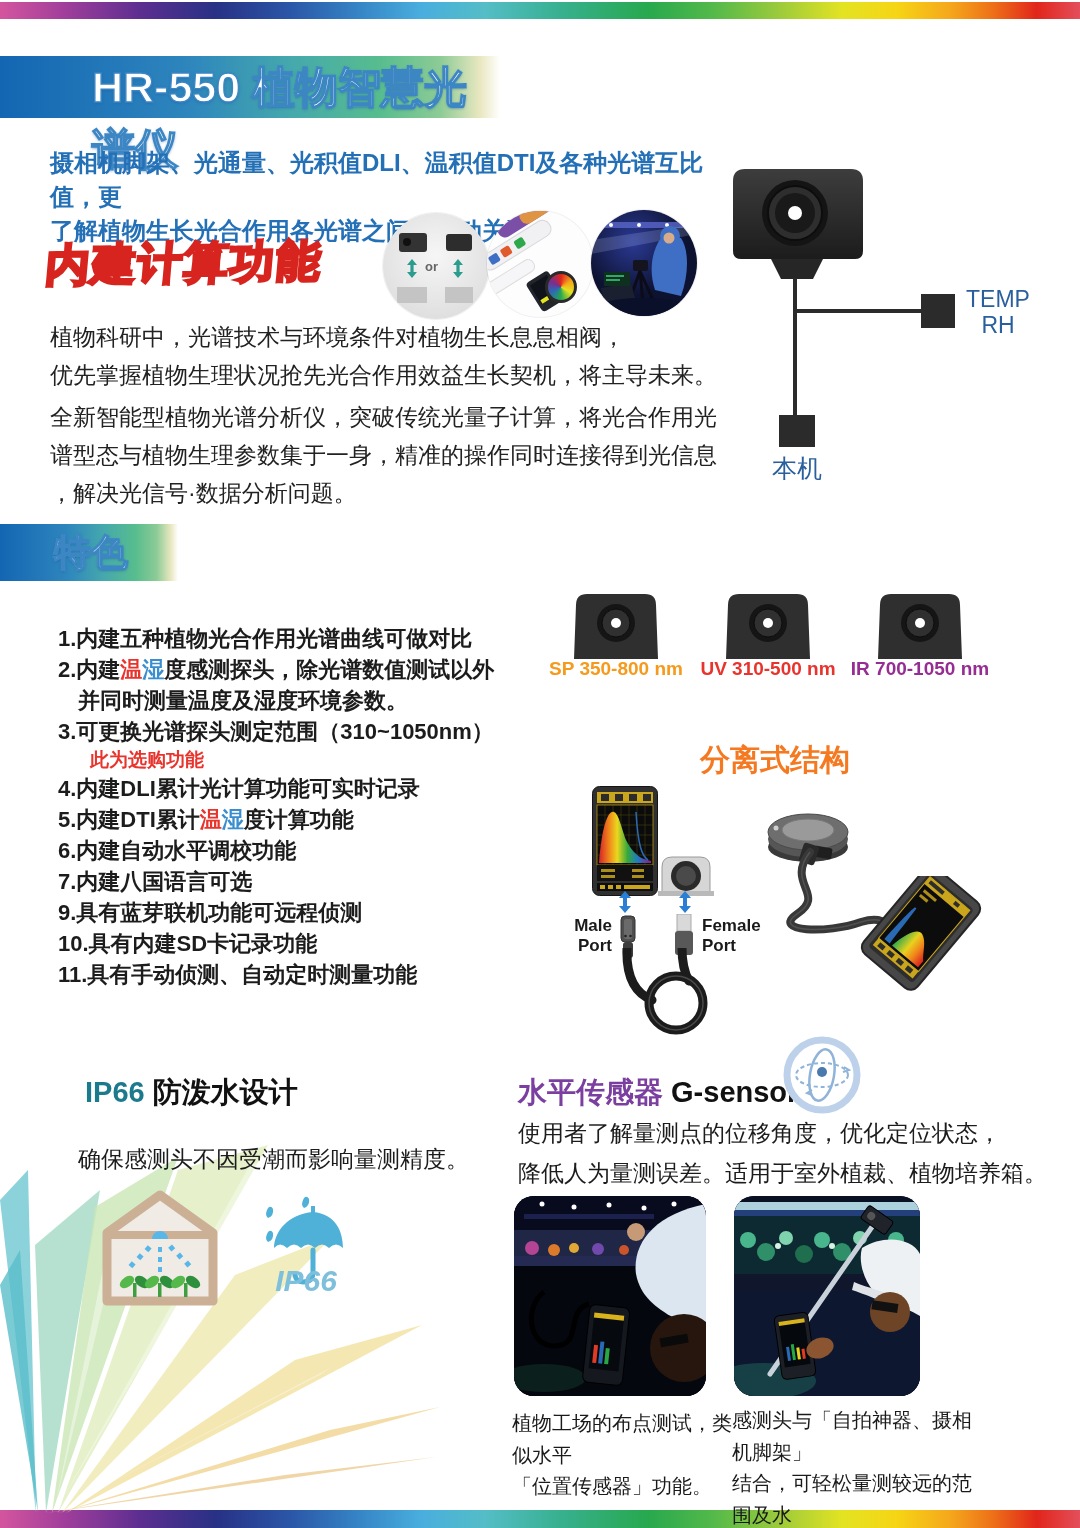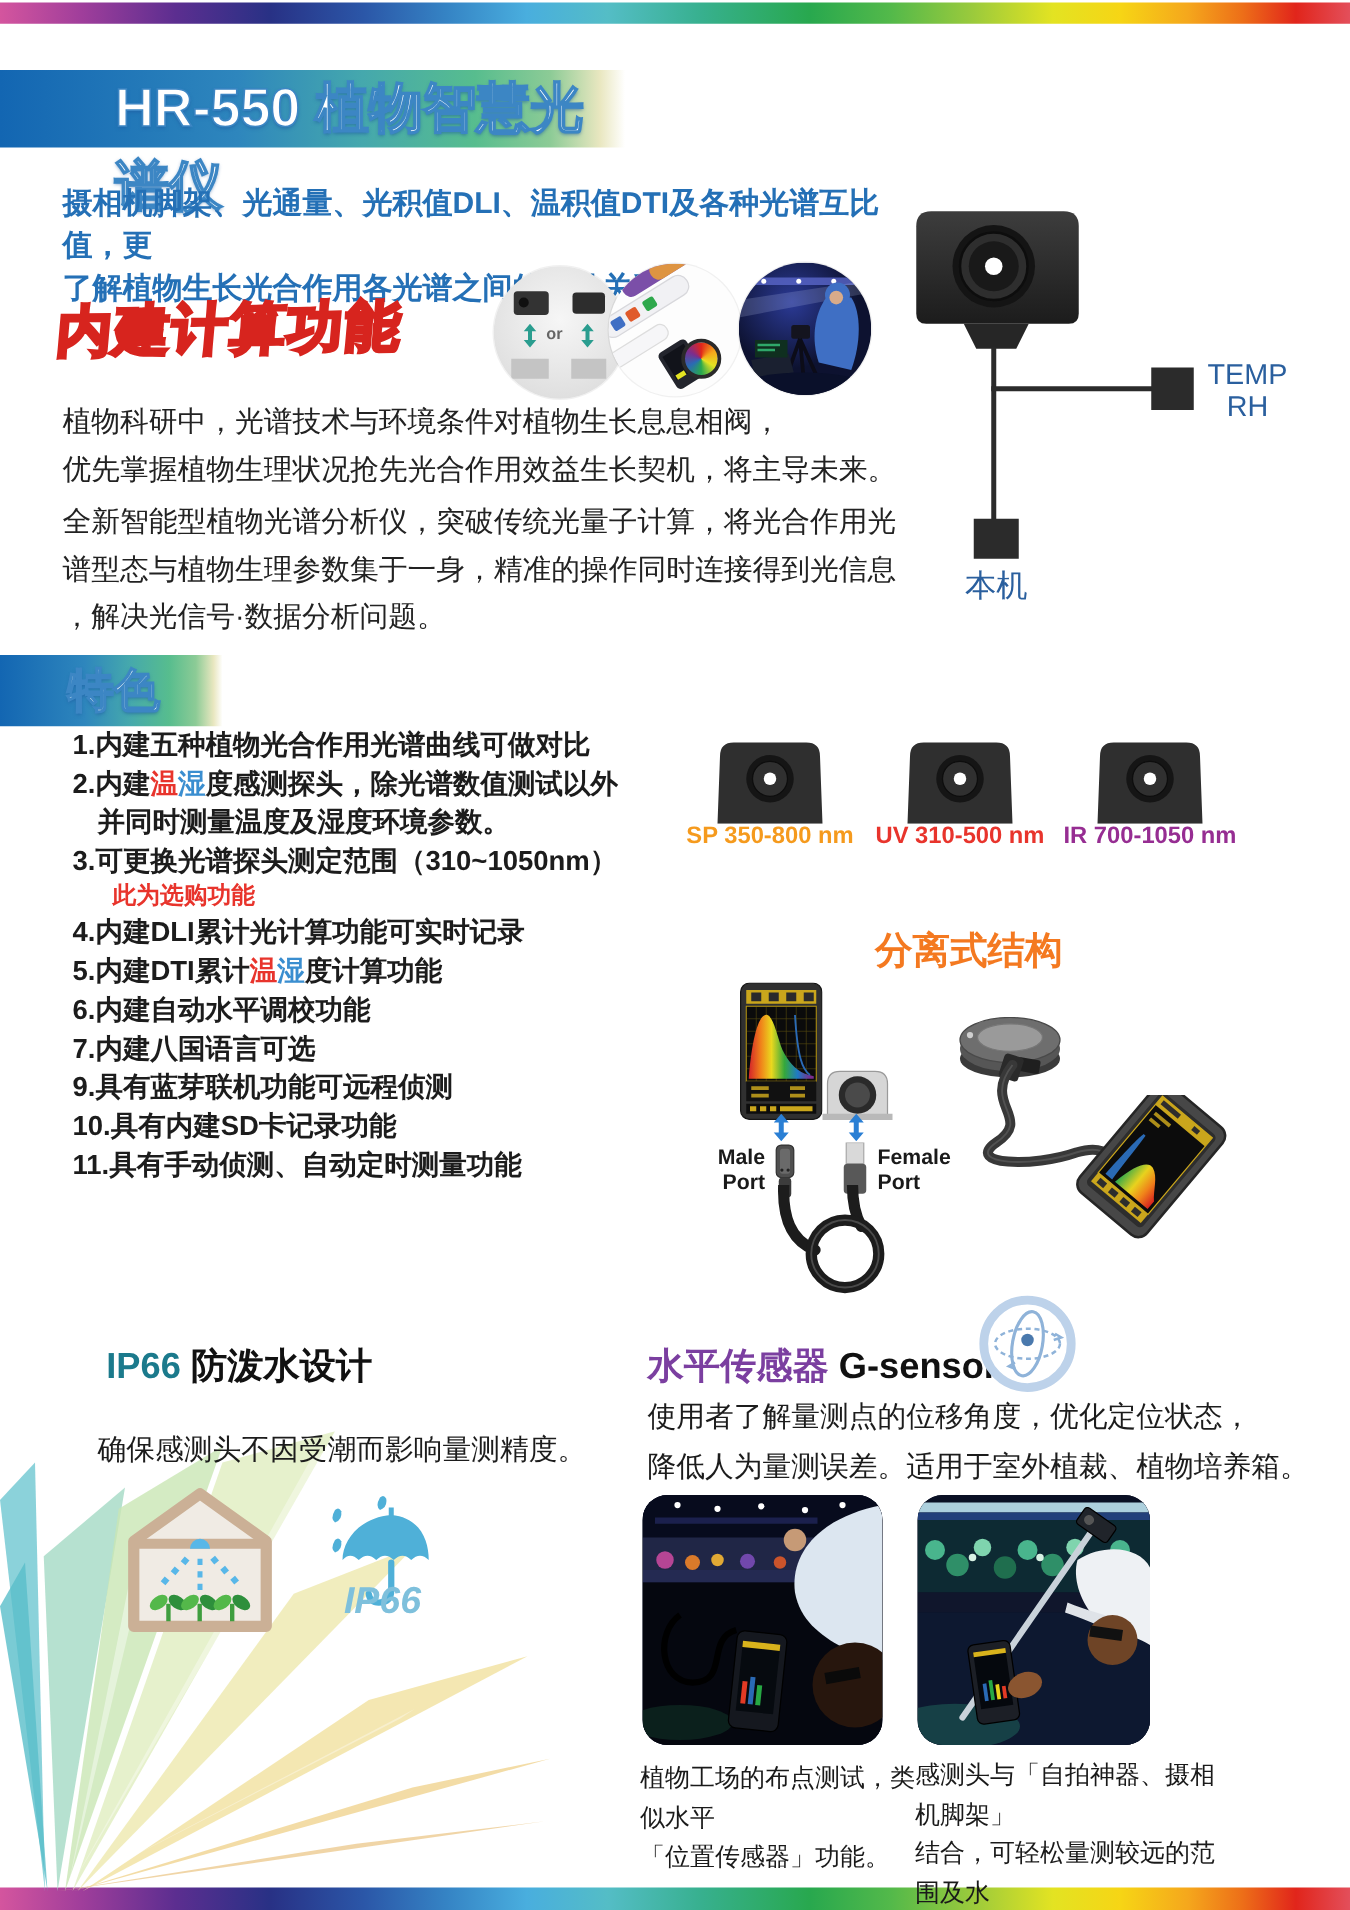--- a/index.html
+++ b/index.html
@@ -84,21 +84,21 @@
 
   <div class="abs banner main">
     <span>HR-550 植物智慧光谱仪</span>
   </div>
 
   <div class="abs intro pre">摄相机脚架、光通量、光积值DLI、温积值DTI及各种光谱互比值，更
 了解植物生长光合作用各光谱之间的互动关系。</div>
 
   <div class="abs builtin">内建计算功能</div>
 
-  <div class="abs circle" style="left:395px;top:213px;width:106px;height:106px;background:radial-gradient(circle at 50% 40%,#f6f6f6,#d8d8d8);text-decoration:underline;">
+  <div class="abs circle" style="left:383px;top:213px;width:106px;height:106px;background:radial-gradient(circle at 50% 40%,#f6f6f6,#d8d8d8);text-decoration:underline;">
     <svg width="106" height="106" viewBox="0 0 106 106">
       <rect x="16" y="20" width="28" height="19" rx="3" fill="#333"></rect>
       <circle cx="24" cy="29" r="4" fill="#101010"></circle>
       <rect x="63" y="21" width="26" height="17" rx="3" fill="#2d2d2d"></rect>
       <rect x="14" y="74" width="30" height="16" fill="#c4c4c4"></rect>
       <rect x="62" y="74" width="28" height="16" fill="#c4c4c4"></rect>
       <path d="M29,46 l5,6 h-3.4 v7 h3.4 l-5,6 l-5,-6 h3.4 v-7 h-3.4 Z" fill="#2a9d8f"></path>
       <path d="M75,46 l5,6 h-3.4 v7 h3.4 l-5,6 l-5,-6 h3.4 v-7 h-3.4 Z" fill="#2a9d8f"></path>
     </svg>
     <span class="or-label">or</span>
@@ -176,21 +176,21 @@
   <div class="abs blue-label" style="left:953px;top:286px;width:90px;font-size:23px;line-height:26px;">
     <div>TEMP</div>
     <div>RH</div>
   </div>
   <div class="abs dbox" style="left:779px;top:415px;width:36px;height:32px;"></div>
   <div class="abs blue-label" style="left:768px;top:452px;width:58px;font-size:25px;">本机</div>
 
   <div class="abs banner feat">
     <span>特色</span>
   </div>
-  <div class="abs" style="left:58px;top:580px;width:490px;z-index:1;">
+  <div class="abs" style="left:58px;top:623px;width:490px;z-index:1;">
       <div class="feature-line"><span>1.内建五种植物光合作用光谱曲线可做对比</span></div>
       <div class="feature-line"><span>2.内建</span><span style="color: rgb(232, 52, 44);">温</span><span style="color: rgb(58, 142, 208);">湿</span><span>度感测探头，除光谱数值测试以外</span></div>
       <div class="feature-line indent"><span>并同时测量温度及湿度环境参数。</span></div>
       <div class="feature-line"><span>3.可更换光谱探头测定范围（310~1050nm）</span></div>
       <div class="feature-line note"><span>此为选购功能</span></div>
       <div class="feature-line"><span>4.内建DLI累计光计算功能可实时记录</span></div>
       <div class="feature-line"><span>5.内建DTI累计</span><span style="color: rgb(232, 52, 44);">温</span><span style="color: rgb(58, 142, 208);">湿</span><span>度计算功能</span></div>
       <div class="feature-line"><span>6.内建自动水平调校功能</span></div>
       <div class="feature-line"><span>7.内建八国语言可选</span></div>
       <div class="feature-line"><span>9.具有蓝芽联机功能可远程侦测</span></div>

